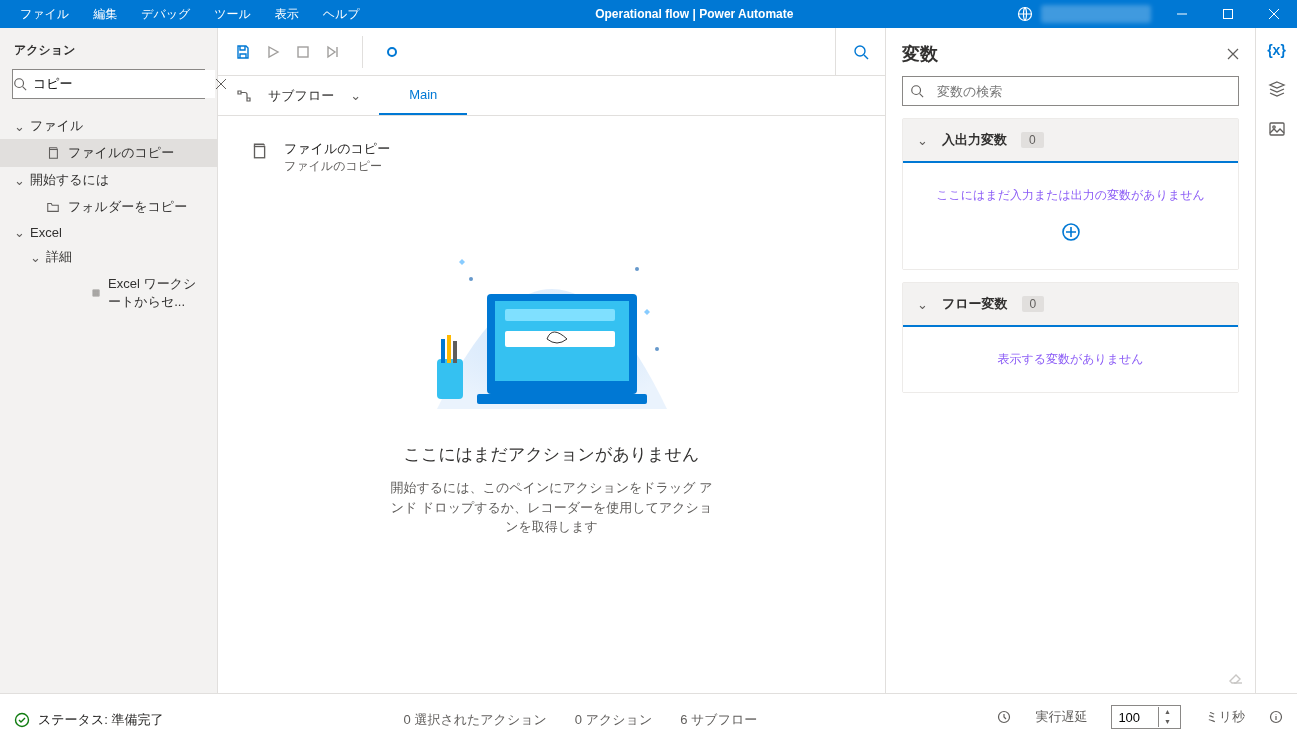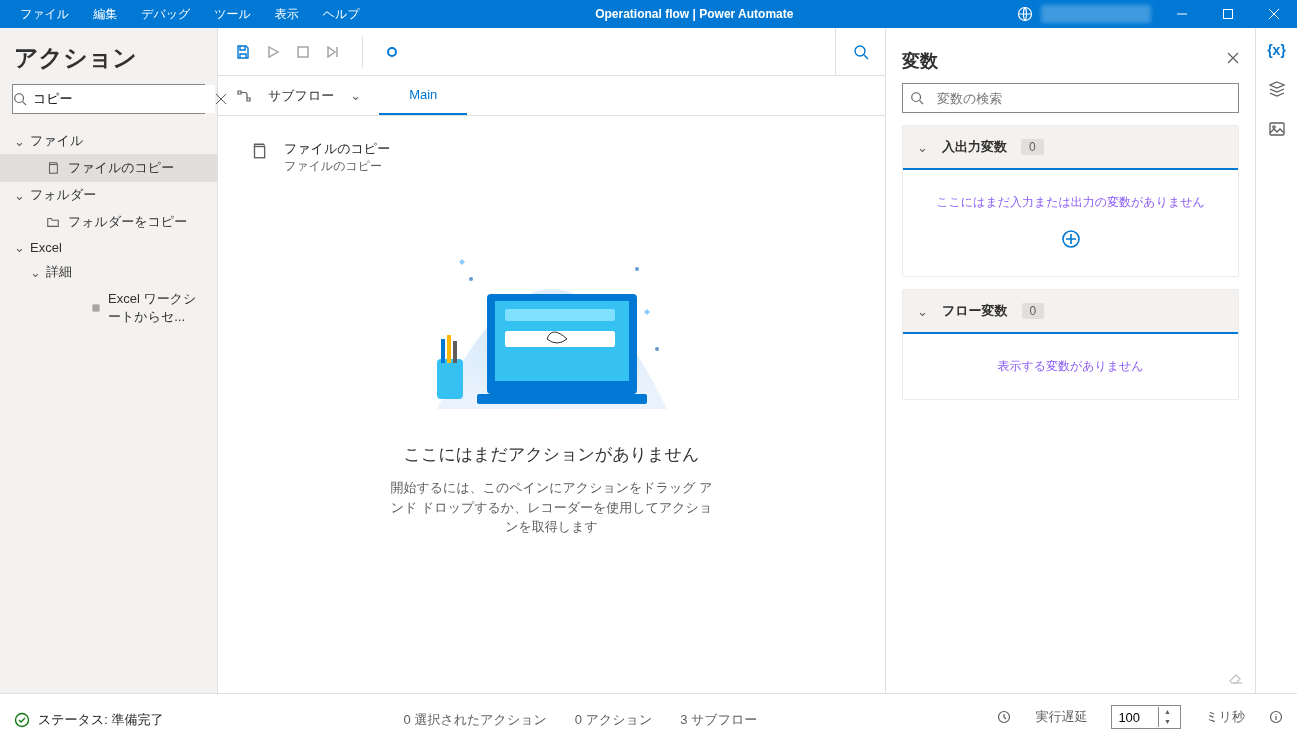--- a/index.html
+++ b/index.html
@@ -8,21 +8,21 @@
 .menu{display:flex;padding-left:8px;}
 .menu-item{padding:0 12px;height:28px;line-height:28px;cursor:pointer;}
 .title-center{flex:1;text-align:center;font-weight:600;}
 .win-controls{display:flex;height:28px;align-items:center;}
 .win-btn{width:46px;height:28px;display:flex;align-items:center;justify-content:center;cursor:pointer;}
 .win-icon{color:#fff;}
 .user-blur{width:110px;height:18px;background:rgba(255,255,255,.25);border-radius:3px;margin-right:8px;filter:blur(2px);}
 .globe{margin-right:8px;}
 .shell{display:flex;height:calc(729px - 28px - 36px);}
 .left-pane{width:218px;background:#f3f2f1;border-right:1px solid #e1dfdd;display:flex;flex-direction:column;}
-.pane-title{font-size:24px;font-weight:600;padding:14px 14px 10px;}
+.pane-title{font-size:12px;font-weight:600;padding:14px 14px 10px;}
 .search-wrap{padding:0 12px 8px;}
 .searchbox{display:flex;border:1px solid #8a8886;height:30px;background:#fff;}
 .searchbox input{flex:1;border:none;outline:none;font-size:13px;padding:0 6px;height:100%;}
 .si{width:28px;display:flex;align-items:center;justify-content:center;color:#605e5c;}
 .tree{overflow:auto;padding-top:6px;}
 .tree-group{padding:4px 14px;display:flex;align-items:center;gap:6px;font-size:13px;cursor:pointer;}
 .tree-item{padding:5px 14px 5px 46px;display:flex;align-items:center;gap:8px;font-size:13px;cursor:pointer;}
 .tree-item.selected{background:#e1dfdd;}
 .tree-item.indent{padding-left:92px;}
 .tree-sub{padding:4px 14px 4px 30px;display:flex;align-items:center;gap:6px;font-size:13px;cursor:pointer;}
@@ -42,21 +42,21 @@
 .action-card{display:flex;align-items:flex-start;gap:14px;padding:4px;}
 .action-icon{width:20px;height:20px;color:#605e5c;margin-top:2px;}
 .action-title{font-size:13px;color:#201f1e;}
 .action-sub{font-size:12px;color:#605e5c;}
 .empty{display:flex;flex-direction:column;align-items:center;text-align:center;margin-top:30px;}
 .empty-illus{width:290px;height:220px;}
 .empty-title{font-size:17px;font-weight:400;margin-top:14px;}
 .empty-sub{font-size:13px;color:#605e5c;max-width:330px;margin-top:12px;line-height:1.5;}
 .right-pane{width:370px;border-left:1px solid #e1dfdd;display:flex;flex-direction:column;background:#fff;}
 .r-header{display:flex;align-items:center;padding:14px 16px 10px;}
-.r-title{font-size:18px;font-weight:600;flex:1;margin-top:7px;}
+.r-title{font-size:18px;font-weight:600;flex:1;}
 .r-close{cursor:pointer;color:#605e5c;}
 .r-search{padding:0 16px 12px;}
 .var-section{margin:0 16px 12px;border:1px solid #edebe9;border-radius:2px;background:#faf9f8;}
 .vs-head{display:flex;align-items:center;gap:14px;height:44px;border-bottom:2px solid #0078d4;padding:0 14px;background:#f3f2f1;}
 .vs-title{font-size:13px;font-weight:600;}
 .vs-badge{background:#e1dfdd;padding:1px 8px;border-radius:2px;font-size:12px;color:#605e5c;}
 .vs-body{padding:24px 16px;text-align:center;background:#fff;}
 .vs-text{font-size:12px;color:#8b5cf6;}
 .vs-plus{color:#0078d4;margin-top:18px;display:inline-block;}
 .rail{width:42px;border-left:1px solid #e1dfdd;display:flex;flex-direction:column;align-items:center;padding-top:14px;gap:22px;}
@@ -139,21 +139,21 @@
         </div>
       <div class="tree-item selected">
         <svg width="14" height="14" viewBox="0 0 16 16" fill="none" stroke="#605e5c" stroke-width="1.2">
             <rect x="4" y="4" width="9" height="10"></rect>
             <path d="M4 4V2h8l1 1"></path>
           </svg>
         <span>ファイルのコピー</span>
       </div>
       <div class="tree-group">
           <span class="chev">⌄</span>
-          <span>フォルダー</span>
+          <span>開始するには</span>
         </div>
       <div class="tree-item">
         <svg width="14" height="14" viewBox="0 0 16 16" fill="none" stroke="#605e5c" stroke-width="1.2">
             <path d="M2 4h4l1 2h7v7H2z"></path>
           </svg>
         <span>フォルダーをコピー</span>
       </div>
       <div class="tree-group">
           <span class="chev">⌄</span>
           <span>Excel</span>
@@ -341,21 +341,21 @@
         <svg width="16" height="16" viewBox="0 0 16 16" fill="none" stroke="#107c10" stroke-width="1.4">
           <circle cx="8" cy="8" r="6.5"></circle>
           <path d="M5 8l2 2 4-4"></path>
         </svg>
       </span>
     <span>ステータス: 準備完了</span>
   </div>
   <div class="status-center">
     <span>0 選択されたアクション</span>
     <span>0 アクション</span>
-    <span>3 サブフロー</span>
+    <span>6 サブフロー</span>
   </div>
   <div class="status-right">
     <span>
         <svg width="14" height="14" viewBox="0 0 14 14" fill="none" stroke="#605e5c" stroke-width="1.2">
           <circle cx="7" cy="7" r="5.5"></circle>
           <path d="M7 4v3l2 2"></path>
         </svg>
       </span>
     <span>実行遅延</span>
     <div class="spin">

